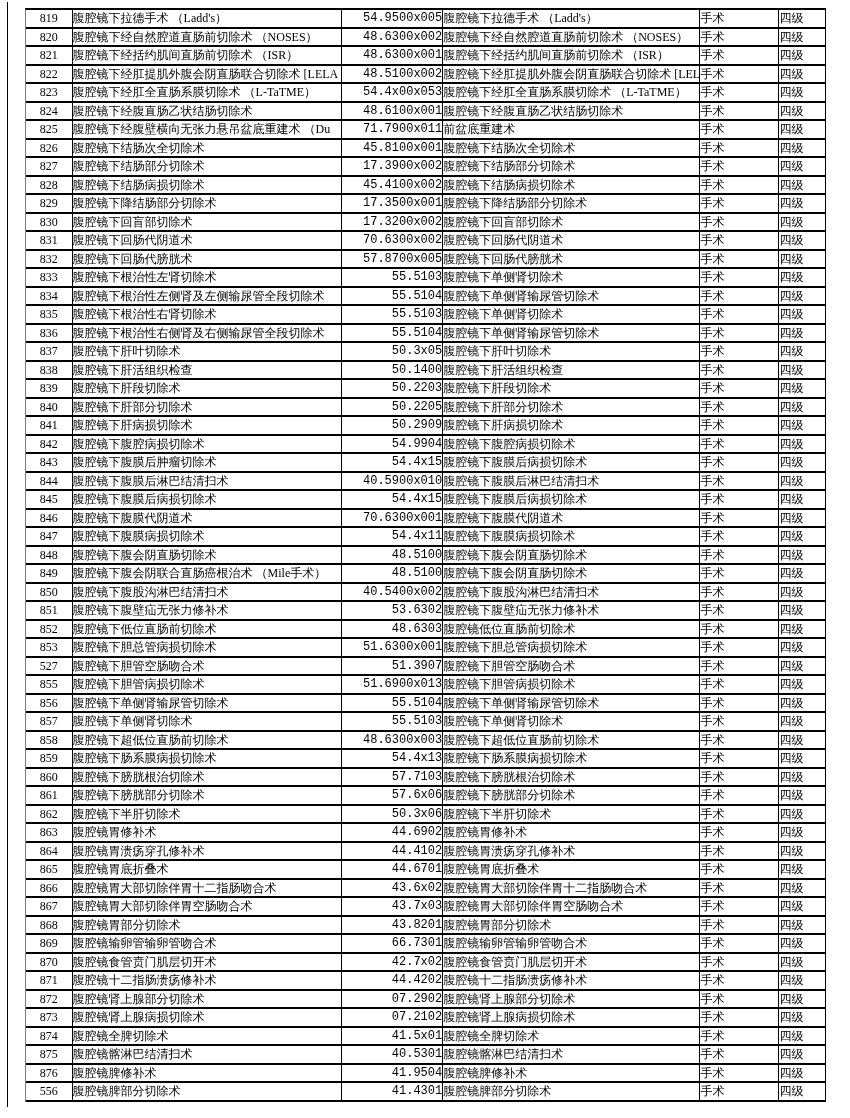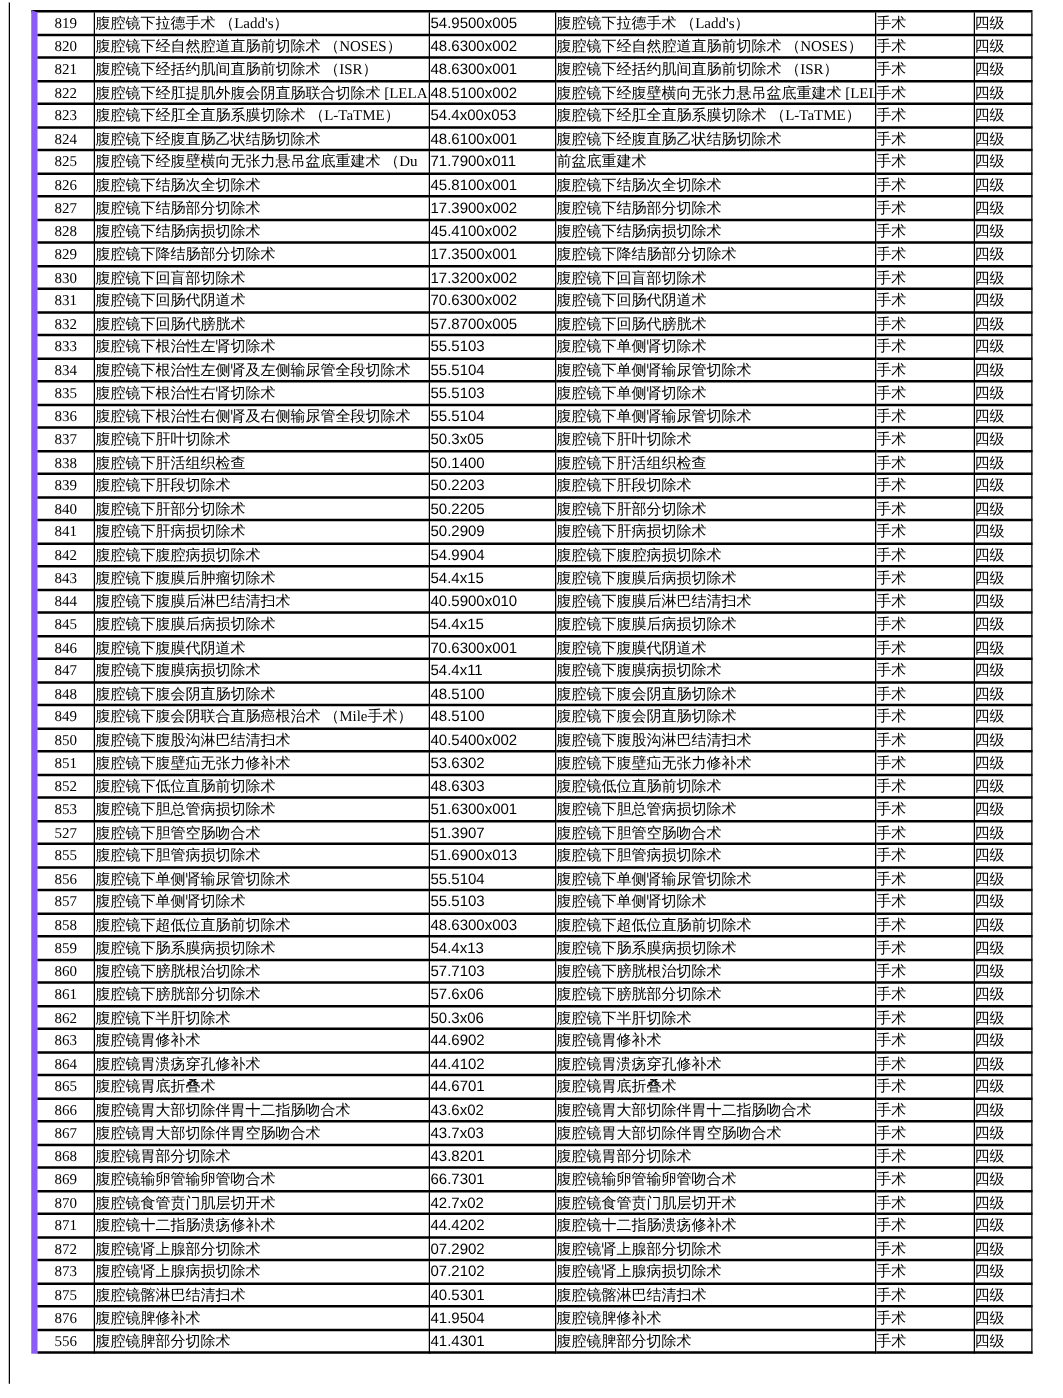--- a/index.html
+++ b/index.html
@@ -8,31 +8,31 @@
     font-family:"Liberation Serif","DejaVu Serif",serif;
     color:#000;overflow:hidden;
   }
   .left-rule{
     position:absolute;left:7px;top:2px;width:1px;height:1105px;background:#000;
   }
   table.proc{
     position:absolute;left:25px;top:8px;
     border-collapse:separate;border-spacing:0;
     table-layout:fixed;width:801px;
-    border-left:5px solid #8b5cf6;border-top:2px solid #000;
+    border-left:1px solid #8b5cf6;border-top:2px solid #000;
   }
   table.proc td{
     height:16.5px;padding:0;margin:0;
     border-right:1px solid #000;border-bottom:2px solid #000;
     white-space:nowrap;overflow:hidden;
     font-size:12px;line-height:16px;vertical-align:middle;
   }
   td.c-num{width:45px;text-align:center;font-size:11px;font-family:"Liberation Serif","DejaVu Serif",serif;}
   td.c-name{width:265px;padding-left:4px;text-align:left;}
-  td.c-code{width:99px;padding-left:3px;text-align:left;font-family:Liberation Sans, sans-serif;font-size:12px;}
+  td.c-code{width:99px;padding-left:3px;text-align:right;font-family:Liberation Mono, monospace;font-size:12px;}
   td.c-name2{width:253px;padding-left:4px;text-align:left;}
   td.c-type{width:77px;text-align:left;}
   td.c-level{width:45px;text-align:left;}
 </style>
 </head>
 <body>
 
 <div class="left-rule"></div>
 
 <table class="proc">
@@ -58,21 +58,21 @@
     <td class="c-name">腹腔镜下经括约肌间直肠前切除术 （ISR）</td>
     <td class="c-code">48.6300x001</td>
     <td class="c-name2">腹腔镜下经括约肌间直肠前切除术 （ISR）</td>
     <td class="c-type">手术</td>
     <td class="c-level">四级</td>
   </tr>
       <tr>
     <td class="c-num">822</td>
     <td class="c-name">腹腔镜下经肛提肌外腹会阴直肠联合切除术 [LELA</td>
     <td class="c-code">48.5100x002</td>
-    <td class="c-name2">腹腔镜下经腹壁横向无张力悬吊盆底重建术 [LEL</td>
+    <td class="c-name2">腹腔镜下经肛提肌外腹会阴直肠联合切除术 [LEL</td>
     <td class="c-type">手术</td>
     <td class="c-level">四级</td>
   </tr>
       <tr>
     <td class="c-num">823</td>
     <td class="c-name">腹腔镜下经肛全直肠系膜切除术 （L-TaTME）</td>
     <td class="c-code">54.4x00x053</td>
     <td class="c-name2">腹腔镜下经肛全直肠系膜切除术 （L-TaTME）</td>
     <td class="c-type">手术</td>
     <td class="c-level">四级</td>
@@ -471,20 +471,28 @@
   </tr>
       <tr>
     <td class="c-num">873</td>
     <td class="c-name">腹腔镜肾上腺病损切除术</td>
     <td class="c-code">07.2102</td>
     <td class="c-name2">腹腔镜肾上腺病损切除术</td>
     <td class="c-type">手术</td>
     <td class="c-level">四级</td>
   </tr>
       <tr>
+    <td class="c-num">874</td>
+    <td class="c-name">腹腔镜全脾切除术</td>
+    <td class="c-code">41.5x01</td>
+    <td class="c-name2">腹腔镜全脾切除术</td>
+    <td class="c-type">手术</td>
+    <td class="c-level">四级</td>
+  </tr>
+      <tr>
     <td class="c-num">875</td>
     <td class="c-name">腹腔镜髂淋巴结清扫术</td>
     <td class="c-code">40.5301</td>
     <td class="c-name2">腹腔镜髂淋巴结清扫术</td>
     <td class="c-type">手术</td>
     <td class="c-level">四级</td>
   </tr>
       <tr>
     <td class="c-num">876</td>
     <td class="c-name">腹腔镜脾修补术</td>

